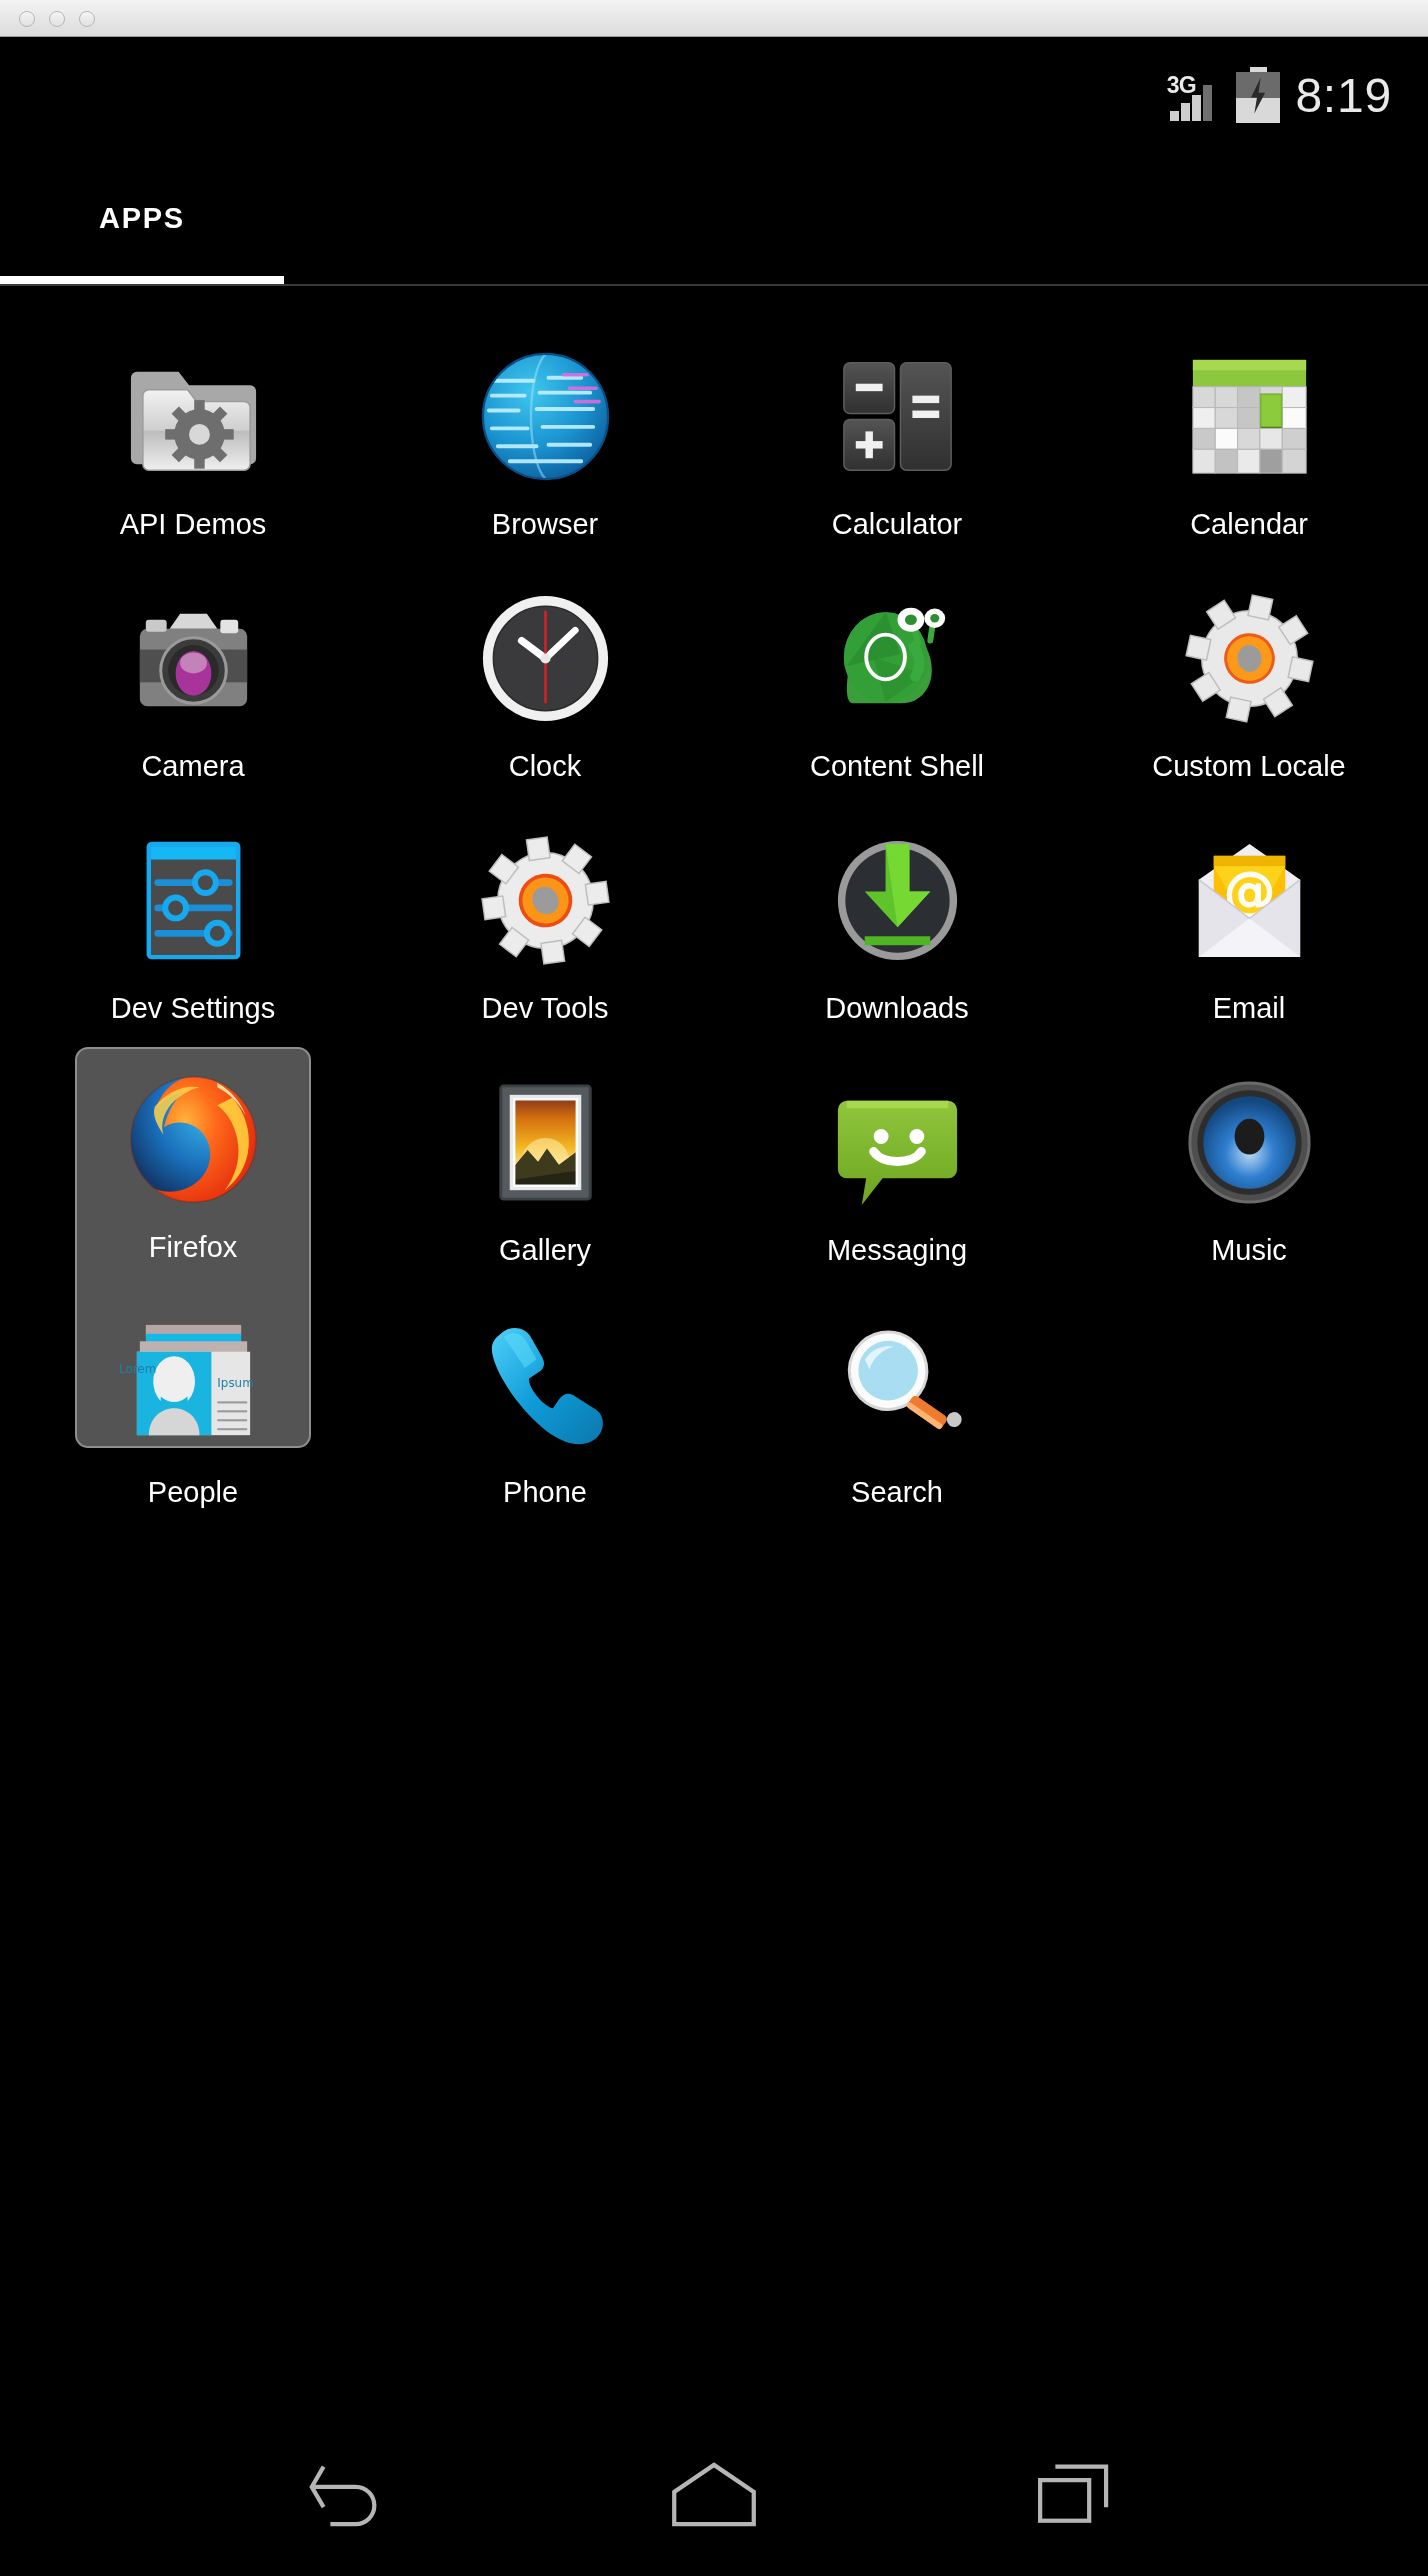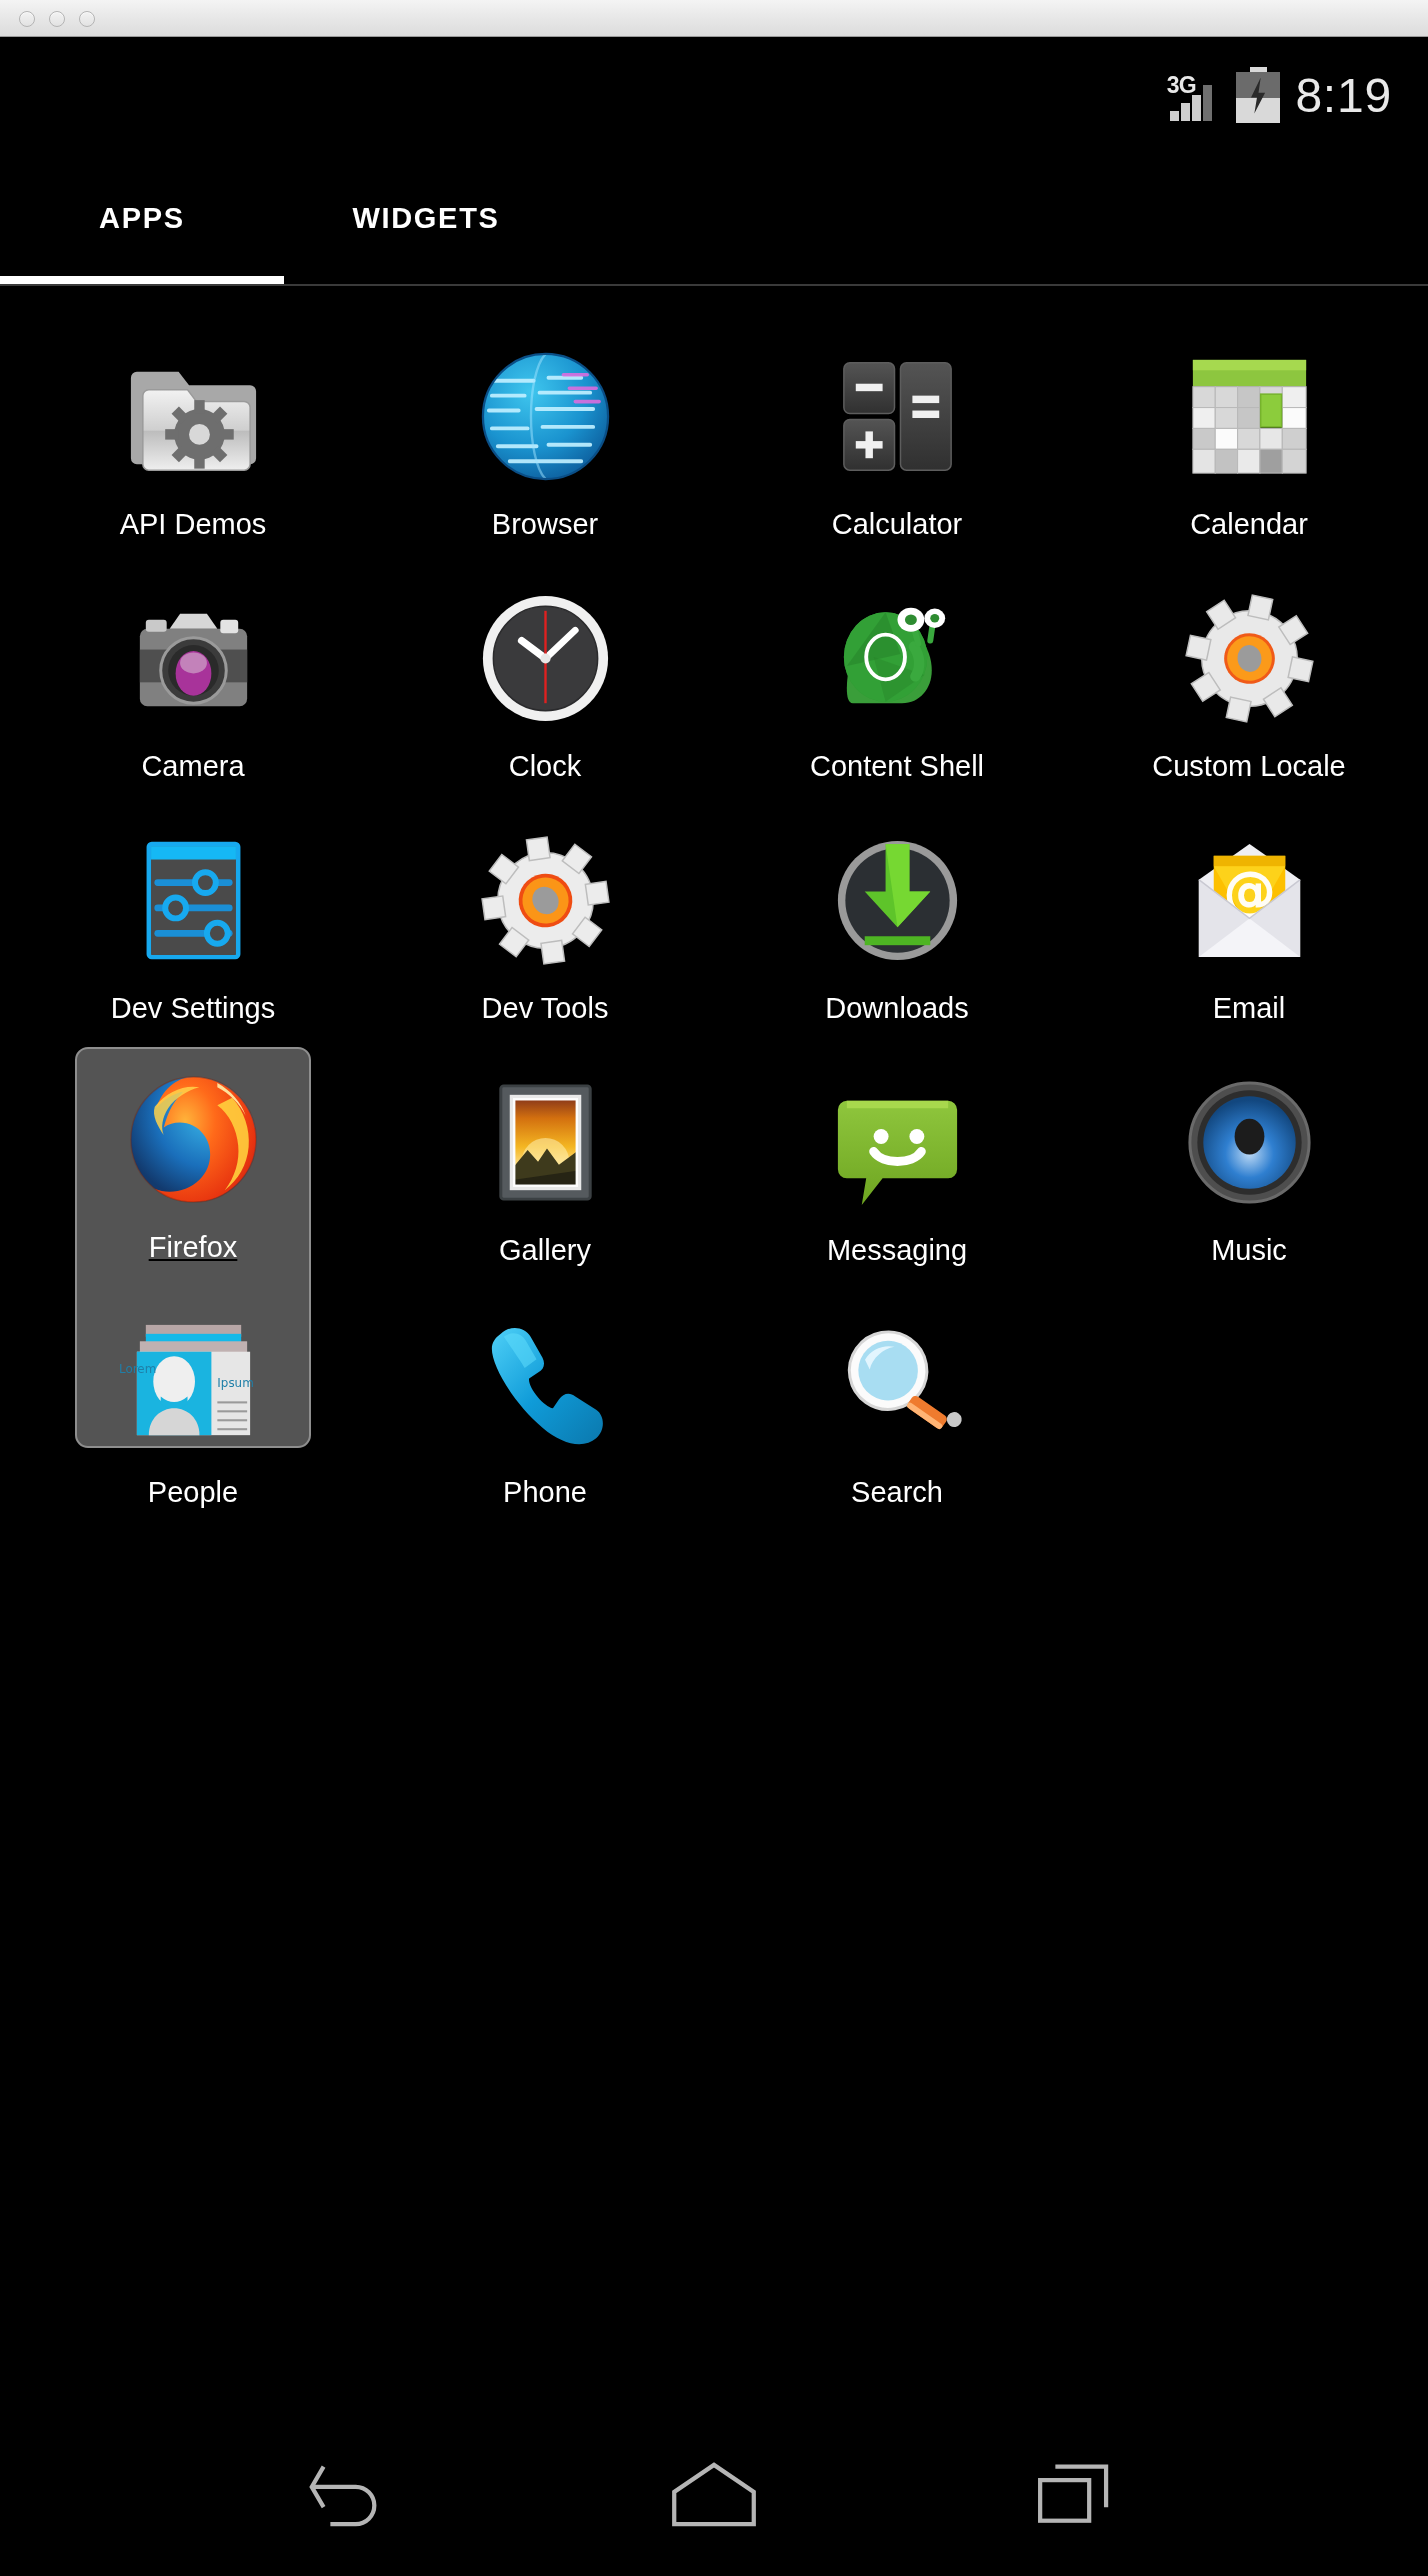--- a/index.html
+++ b/index.html
@@ -63,21 +63,20 @@
     position:absolute; left:0; bottom:0; width:100%; height:10.2px; background:#ffffff;
   }
   .tabs-divider{ position:absolute; left:0; bottom:0; width:1428px; height:2.5px; background:#3a3a3a; }
 
   
   .app-grid{
     position:relative; display:grid;
     grid-template-columns:repeat(4,1fr);
     grid-auto-rows:195px; row-gap:47px;
     padding:47px 3px 0 17px;
-    text-decoration:underline;
   }
   .app-cell{
     position:relative; display:flex; flex-direction:column;
     align-items:center; justify-content:flex-start; padding-top:8.5px;
   }
   .app-cell.selected{
     background:#545454; border:2.5px solid #8e8e8e;
     border-radius:13px; padding-top:15.3px; margin:-12px 58px; height:401px;
   }
   .icon-box{ width:149px; height:149px; position:relative; }
@@ -129,23 +128,20 @@
         <span class="bolt"></span>
       </div>
       <div class="clock-text">8:19</div>
     </div>
   </div>
 
   <div class="tabs">
     <div class="tab selected">
       <span>APPS</span>
       <span class="tab-underline"></span>
-    </div>
-    <div class="tab unselected">
-      <span>WIDGETS</span>
     </div>
     <span class="tabs-divider"></span>
   </div>
 
   <div class="app-grid">
 
     <div class="app-cell">
       <div class="icon-box">
         <svg class="ic" viewBox="0 0 100 100">
           <defs>

